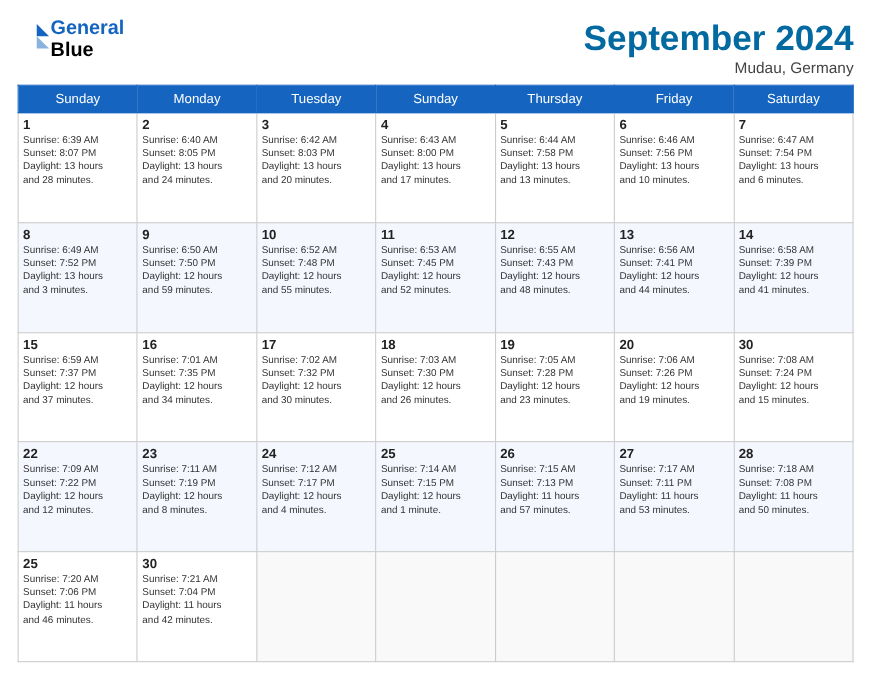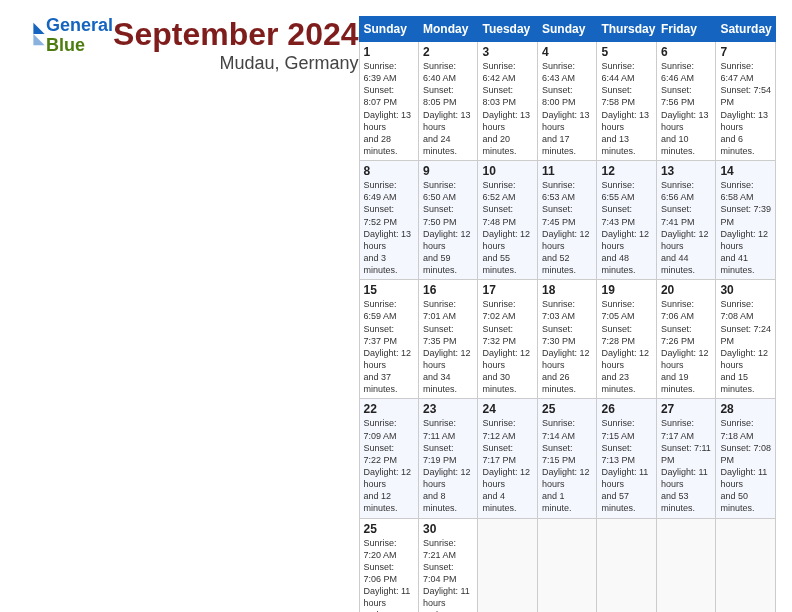--- a/index.html
+++ b/index.html
@@ -8,20 +8,21 @@
       background: #fff;
       width: 792px;
       height: 612px;
       overflow: hidden;
     }
     .page {
       width: 792px;
       height: 612px;
       padding: 16px 16px 10px 16px;
       display: flex;
+      flex-direction: column;
     }
     .header {
       display: flex;
       justify-content: space-between;
       align-items: flex-start;
       margin-bottom: 8px;
     }
     .logo {
       display: flex;
       align-items: center;
@@ -39,39 +40,39 @@
       width: 28px;
       height: 28px;
       margin-left: 2px;
     }
     .title-area {
       text-align: right;
     }
     .month-title {
       font-size: 32px;
       font-weight: bold;
-      color: #7f1d1d;
+      color: #0369a1;
     }
     .location {
-      font-size: 18px;
+      font-size: 14px;
       color: #444;
     }
     .calendar {
       flex: 1;
       border-collapse: collapse;
       width: 100%;
       table-layout: fixed;
     }
     .calendar th {
       background-color: #1565c0;
       color: #fff;
       font-size: 12px;
-      font-weight: bold;
+      font-weight: normal;
       padding: 5px 4px;
-      text-align: left;
+      text-align: center;
       border: 1px solid #1565c0;
     }
     .calendar td {
       border: 1px solid #ccc;
       vertical-align: top;
       padding: 3px 4px;
       font-size: 9.5px;
       color: #222;
       background: #fff;
       height: 80px;
@@ -102,21 +103,21 @@
     <div class="logo">
       <div>
         <svg class="logo-icon" viewBox="0 0 40 40">
           <polygon points="22,4 38,20 22,20" fill="#1565c0"></polygon>
           <polygon points="22,20 38,36 22,36" fill="#1565c0" opacity="0.5"></polygon>
         </svg>
       </div>
       <div>
         <div class="logo-text">
           <span>General</span><br>
-          <span style="color:#4d7c0f">Blue</span>
+          <span style="color:#000000">Blue</span>
         </div>
       </div>
     </div>
     <div class="title-area">
       <div class="month-title">September 2024</div>
       <div class="location">Mudau, Germany</div>
     </div>
   </div>
 
   <table class="calendar">

